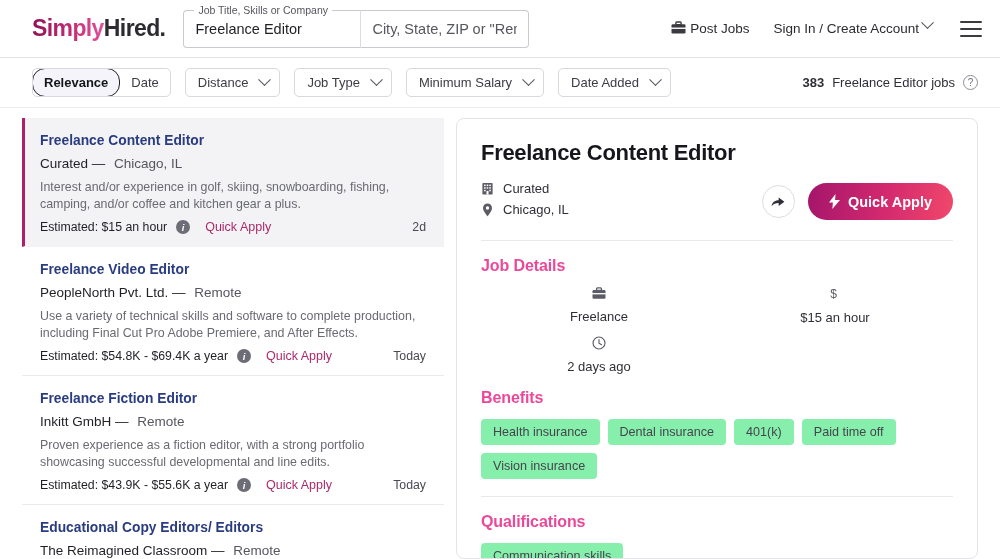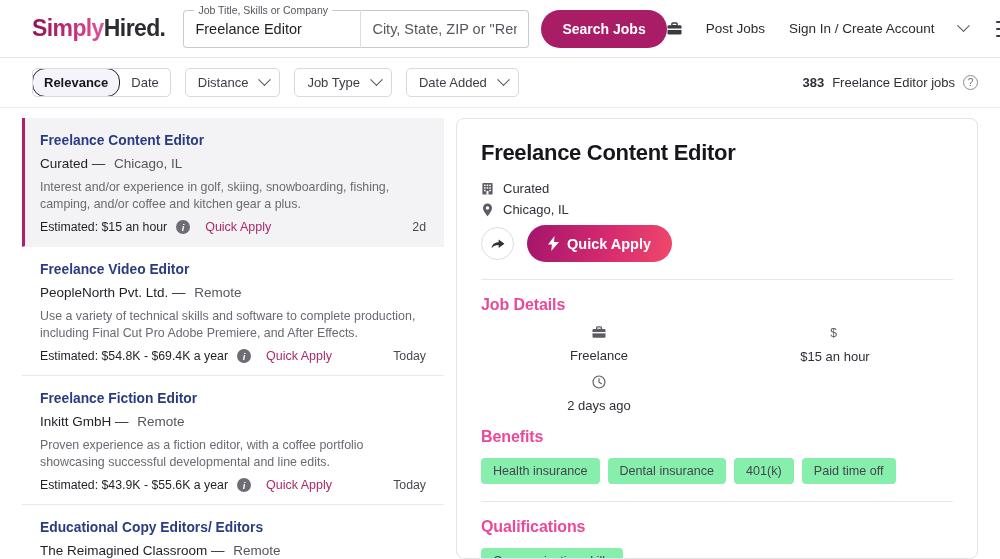--- a/index.html
+++ b/index.html
@@ -96,22 +96,21 @@
   }
 
   .header-right {
     margin-left: auto;
     display: flex;
     align-items: center;
     gap: 24px;
   }
   .hlink {
     display: flex;
-    align-items: center;
-    gap: 24px;
+    gap: 4px;
     font-size: 13.5px;
     color: #2b2b31;
     cursor: pointer;
     white-space: nowrap;
   }
   .hamburger {
     width: 22px; height: 16px;
     display: flex; flex-direction: column;
     justify-content: space-between;
     cursor: pointer;
@@ -290,21 +289,20 @@
     font-size: 22px;
     font-weight: 700;
     color: #16161c;
     letter-spacing: -0.3px;
     margin-bottom: 15px;
     line-height: 27px;
   }
   .meta-apply {
     display: flex;
     align-items: flex-start;
-    flex-direction: column;
   }
   .metalist { flex: 1; }
   .metaline {
     display: flex;
     align-items: center;
     gap: 9px;
     font-size: 13px;
     color: #2f2f38;
     margin-bottom: 6px;
   }
@@ -373,21 +371,20 @@
   </div>
 
   <div class="searchwrap">
     <div class="field left">
       <span class="floatlabel">Job Title, Skills or Company</span>
       <input type="text" value="Freelance Editor" style="">
     </div>
     <div class="field right">
       <input type="text" placeholder="City, State, ZIP or &quot;Remote&quot;" style="">
     </div>
-    <button class="search-btn">Search Jobs</button>
   </div>
 
   <div class="header-right">
     <div class="hlink">
       <span>
         <svg width="15" height="14" viewBox="0 0 16 15">
             <rect x="0.5" y="3.5" width="15" height="10" rx="1.4" fill="#3a3a40"></rect>
             <rect x="5.2" y="1" width="5.6" height="3" rx="1" fill="none" stroke="#3a3a40" stroke-width="1.5"></rect>
             <rect x="0" y="7" width="16" height="1.5" fill="#fff"></rect>
           </svg>
@@ -413,20 +410,24 @@
   </div>
   <div class="dd">
     <span>Distance</span>
     <span class="chev"></span>
   </div>
   <div class="dd">
     <span>Job Type</span>
     <span class="chev"></span>
   </div>
   <div class="dd">
+    <span>Minimum Salary</span>
+    <span class="chev"></span>
+  </div>
+  <div class="dd">
     <span>Date Added</span>
     <span class="chev"></span>
   </div>
   <div class="jobcount">
     <b>383</b>
     <span>Freelance Editor jobs</span>
     <span class="qmark">?</span>
   </div>
 </div>
 
@@ -463,21 +464,21 @@
         <span class="age">Today</span>
       </div>
     </div>
 
     <div class="card">
       <div class="title">Freelance Fiction Editor</div>
       <div class="company">
         <span>Inkitt GmbH —</span>
         <span class="loc">Remote</span>
       </div>
-      <div class="snippet">Proven experience as a fiction editor, with a coffee portfolio showcasing successful developmental and line edits.</div>
+      <div class="snippet">Proven experience as a fiction editor, with a strong portfolio showcasing successful developmental and line edits.</div>
       <div class="metarow">
         <span>Estimated: $43.9K - $55.6K a year</span>
         <span class="iicon">i</span>
         <span class="qapply-link">Quick Apply</span>
         <span class="age">Today</span>
       </div>
     </div>
 
     <div class="card">
       <div class="title">Educational Copy Editors/ Editors</div>
@@ -576,20 +577,21 @@
         <span>2 days ago</span>
       </div>
     </div>
 
     <h2 style="margin-top:4px">Benefits</h2>
     <div class="chips">
       <span class="chip">Health insurance</span>
       <span class="chip">Dental insurance</span>
       <span class="chip">401(k)</span>
       <span class="chip">Paid time off</span>
+      <span class="chip">Vision insurance</span>
     </div>
 
     <div class="hr"></div>
 
     <h2>Qualifications</h2>
     <div class="chips">
       <span class="chip">Communication skills</span>
     </div>
 
     <div class="hr"></div>

